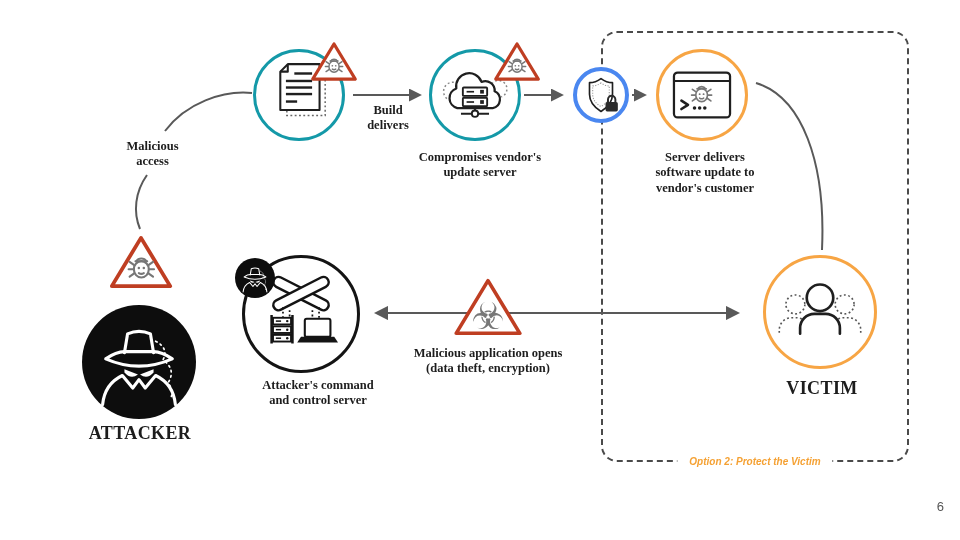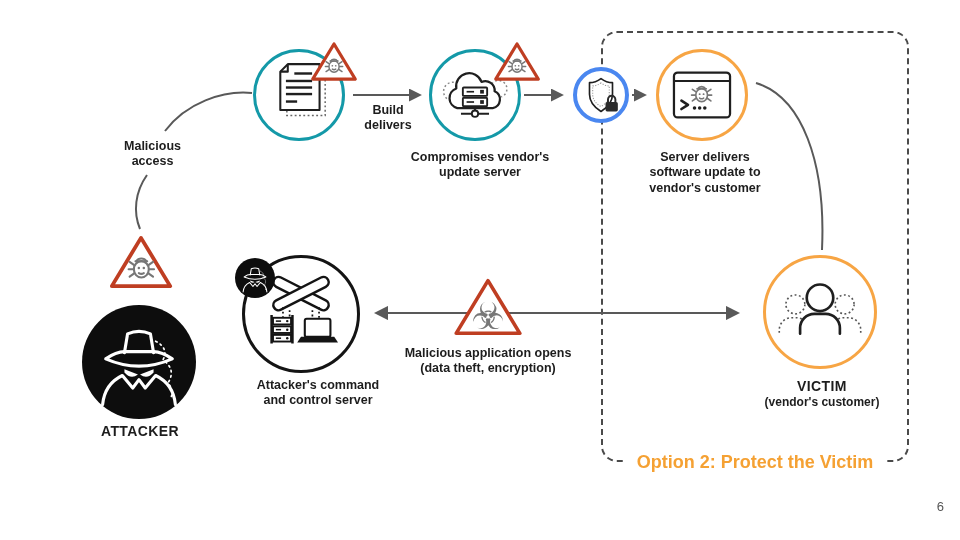--- a/index.html
+++ b/index.html
@@ -13,32 +13,32 @@
   .abs{position:absolute;}
   
   .node{position:absolute;border-radius:50%;background:#fff;display:flex;align-items:center;justify-content:center;box-sizing:border-box;}
   .teal-ring{border:3px solid var(--teal);}
   .orange-ring{border:3px solid var(--orange);}
   .blue-ring{border:4px solid var(--blue);}
   .black-ring{border:3px solid #141414;}
   .black-fill{background:#0d0d0d;}
   
   .lbl{position:absolute;text-align:center;font-weight:700;font-size:12.5px;line-height:1.22;color:var(--text);}
-  .lbl span{display:block;}
-  .title{font-size:14px;font-weight:800;letter-spacing:.4px;}
+  .lbl span{display:block;font-family:Liberation Serif, serif;}
+  .title{font-size:18px;font-weight:800;letter-spacing:.4px;}
   .subtitle{font-size:12px;font-weight:700;}
   
   svg.connector-layer{position:absolute;left:0;top:0;pointer-events:none;}
   .conn{fill:none;stroke:var(--line-gray);stroke-width:2;}
   .conn2{fill:none;stroke:var(--line-gray);stroke-width:2.2;}
   marker path{fill:var(--line-gray);}
   
   .option-box{position:absolute;left:601px;top:31px;width:308px;height:431px;border:2px dashed #4a4a4a;border-radius:16px;box-sizing:border-box;}
   .option-label{position:absolute;left:50%;bottom:0;transform:translate(-50%,60%);background:#fff;padding:0 12px;
-    color:var(--option-orange);font-weight:800;font-size:18px;white-space:nowrap;}
+    color:var(--option-orange);font-weight:800;font-size:10px;white-space:nowrap;font-style:italic;}
   .tri-outline{fill:#fff;stroke:var(--alert-red);stroke-linejoin:round;}
   .bio-glyph{font:27px "DejaVu Sans",sans-serif;fill:#777;}
   .page-num{position:absolute;left:920px;top:499px;width:24px;text-align:right;font-size:13px;color:#555;}
 </style>
 </head>
 <body>
 
 <div id="canvas">
 
   <svg width="0" height="0" style="position:absolute" aria-hidden="true">
@@ -159,21 +159,20 @@
         <path d="M14 79 v-3 a13 13 0 0 1 13-13 h5 a13 13 0 0 1 11 6"></path>
         <circle cx="83" cy="49" r="10"></circle>
         <path d="M100 79 v-3 a13 13 0 0 0-13-13 h-5 a13 13 0 0 0-11 6"></path>
       </g>
       <circle cx="57" cy="42" r="14" fill="#fff" stroke="#1f1f1f" stroke-width="2.8"></circle>
       <path d="M36 80 v-6 a15 15 0 0 1 15-15 h12 a15 15 0 0 1 15 15 v6" fill="#fff" stroke="#1f1f1f" stroke-width="2.8" stroke-linecap="round"></path>
     </svg>
   </div>
   <div class="lbl" style="left:748px;top:378px;width:148px">
     <span class="title">VICTIM</span>
-    <span class="subtitle">(vendor's customer)</span>
   </div>
 
   <svg class="abs" style="left:108px;top:232px" width="66" height="60" viewBox="0 0 52 46">
     <path class="tri-outline" stroke-width="3" d="M26 4 L49 42 L3 42 Z"></path>
     <use href="#sym-bug" transform="translate(14.5,16.5) scale(0.98)"></use>
   </svg>
   <div class="lbl" style="left:100px;top:139px;width:105px">
     <span>Malicious</span>
     <span>access</span>
   </div>

